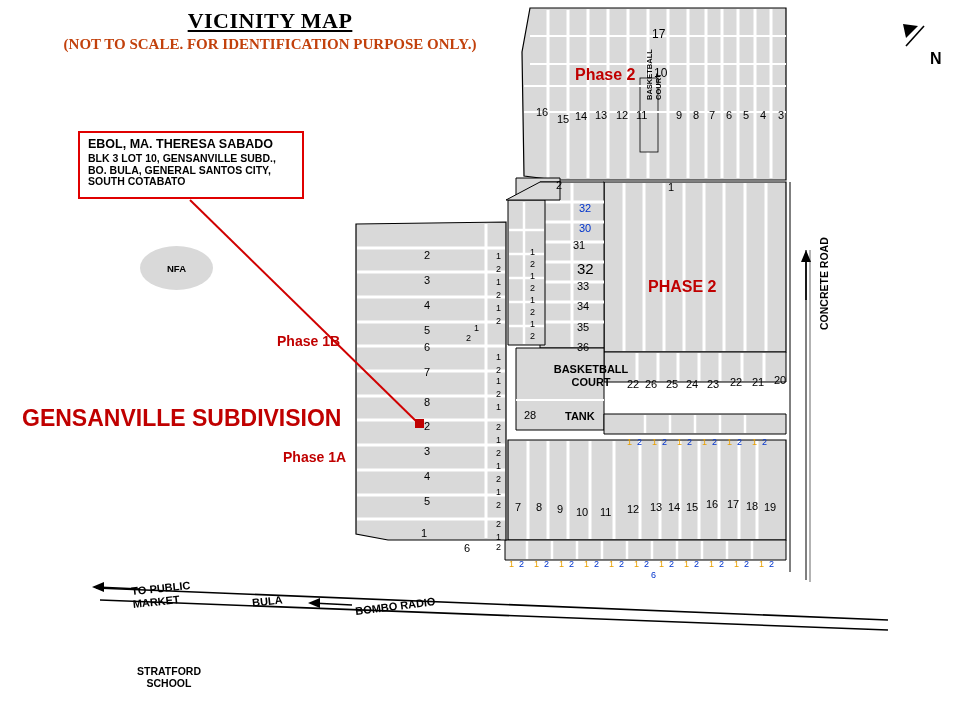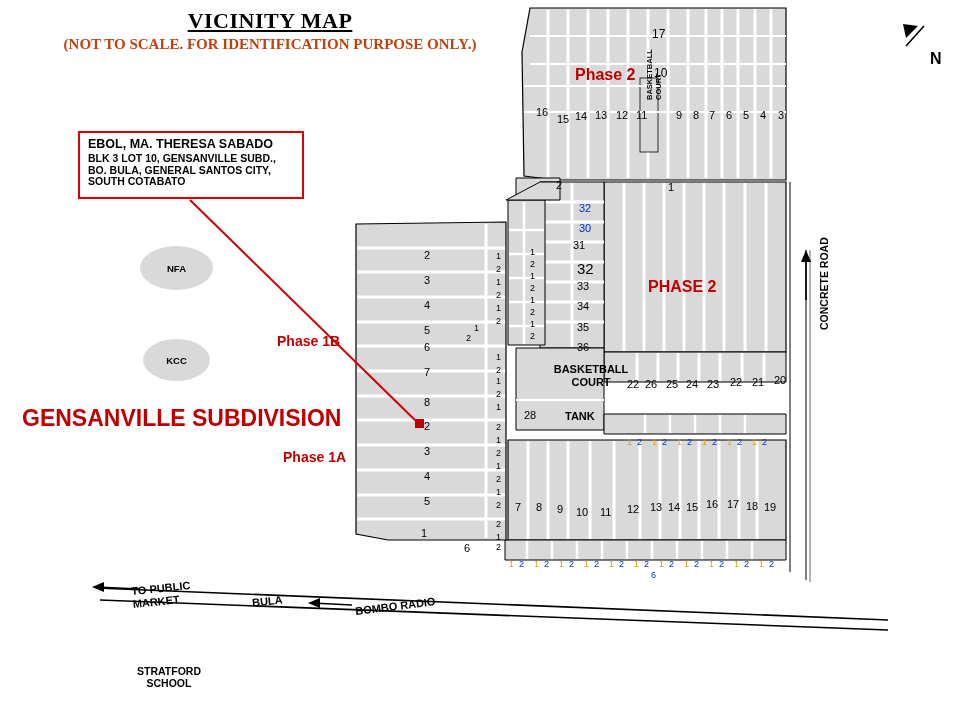--- a/index.html
+++ b/index.html
@@ -302,23 +302,20 @@
   <div class="abs" id="lot-marker"></div>
 
   <div class="abs" id="subdivision-label">GENSANVILLE SUBDIVISION</div>
   <div class="abs phase-label" id="phase2-label">Phase 2</div>
   <div class="abs phase-label" id="phase1-label">PHASE 2</div>
   <div class="abs phase-label" id="phase1b-label">Phase 1B</div>
   <div class="abs phase-label" id="phase1a-label">Phase 1A</div>
 
   <div class="abs blob" id="nfa">
     <span>NFA</span>
-  </div>
-  <div class="abs blob" id="kcc">
-    <span>KCC</span>
   </div>
 
   <div class="abs" id="stratford">
     <div>STRATFORD</div>
     <div>SCHOOL</div>
   </div>
 
   <div class="abs" id="basketball-court-label">
     <div>BASKETBALL</div>
     <div>COURT</div>

